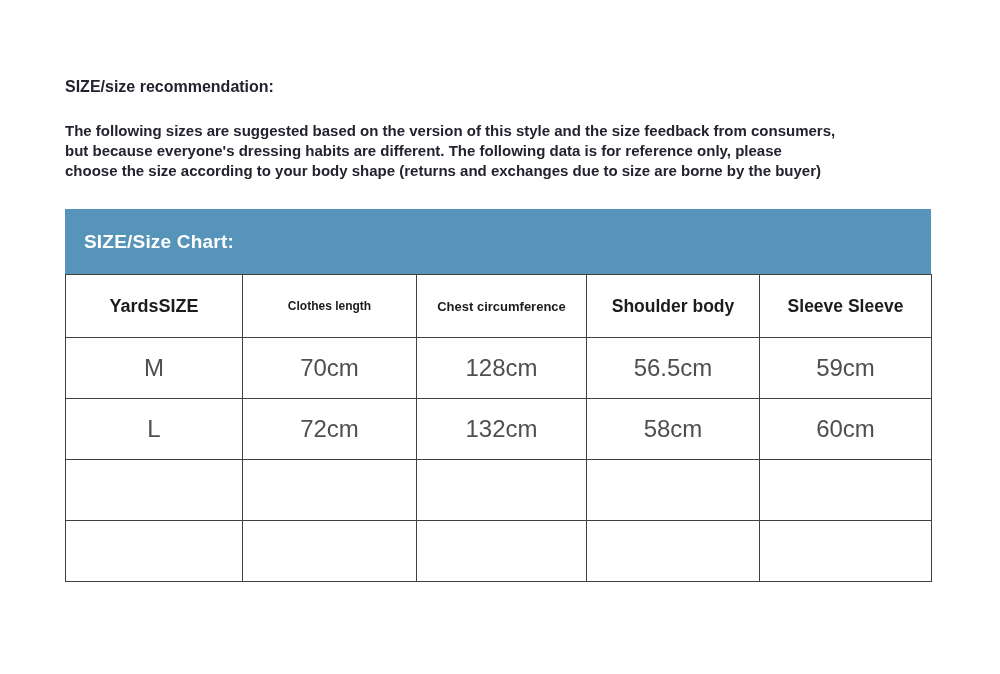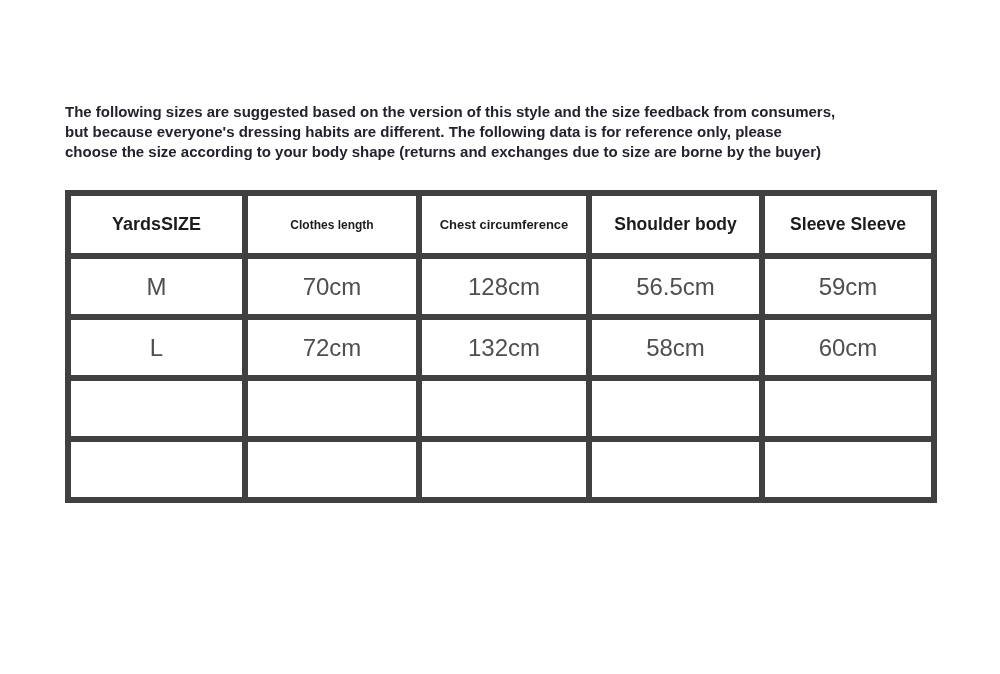--- a/index.html
+++ b/index.html
@@ -53,21 +53,21 @@
     table-layout: fixed;
     background: #ffffff;
   }
   table.size-table col.c1 { width: 177px; }
   table.size-table col.c2 { width: 174px; }
   table.size-table col.c3 { width: 170px; }
   table.size-table col.c4 { width: 173px; }
   table.size-table col.c5 { width: 172px; }
   table.size-table th,
   table.size-table td {
-    border: 6px solid #404040;
+    border: 1px solid #404040;
     text-align: center;
     vertical-align: middle;
     overflow: hidden;
   }
   table.size-table th {
     height: 63px;
     color: #1c1c1c;
     font-weight: bold;
     background: #ffffff;
   }
@@ -81,27 +81,31 @@
     font-size: 24px;
     font-weight: normal;
     color: #4f4f51;
   }
 </style>
 </head>
 <body>
 
 <div class="page">
 
+  <div class="doc-title">SIZE/size recommendation:</div>
 
   <div class="doc-paragraph">The following sizes are suggested based on the version of this style and the size feedback from consumers,
 but because everyone's dressing habits are different. The following data is for reference only, please
 choose the size according to your body shape (returns and exchanges due to size are borne by the buyer)</div>
 
   <div class="chart-wrap">
 
+    <div class="chart-banner">
+      <span class="chart-banner-label">SIZE/Size Chart:</span>
+    </div>
 
     <table class="size-table">
       <colgroup>
         <col class="c1">
           <col class="c2">
           <col class="c3">
           <col class="c4">
           <col class="c5">
       </colgroup>
       <thead>

